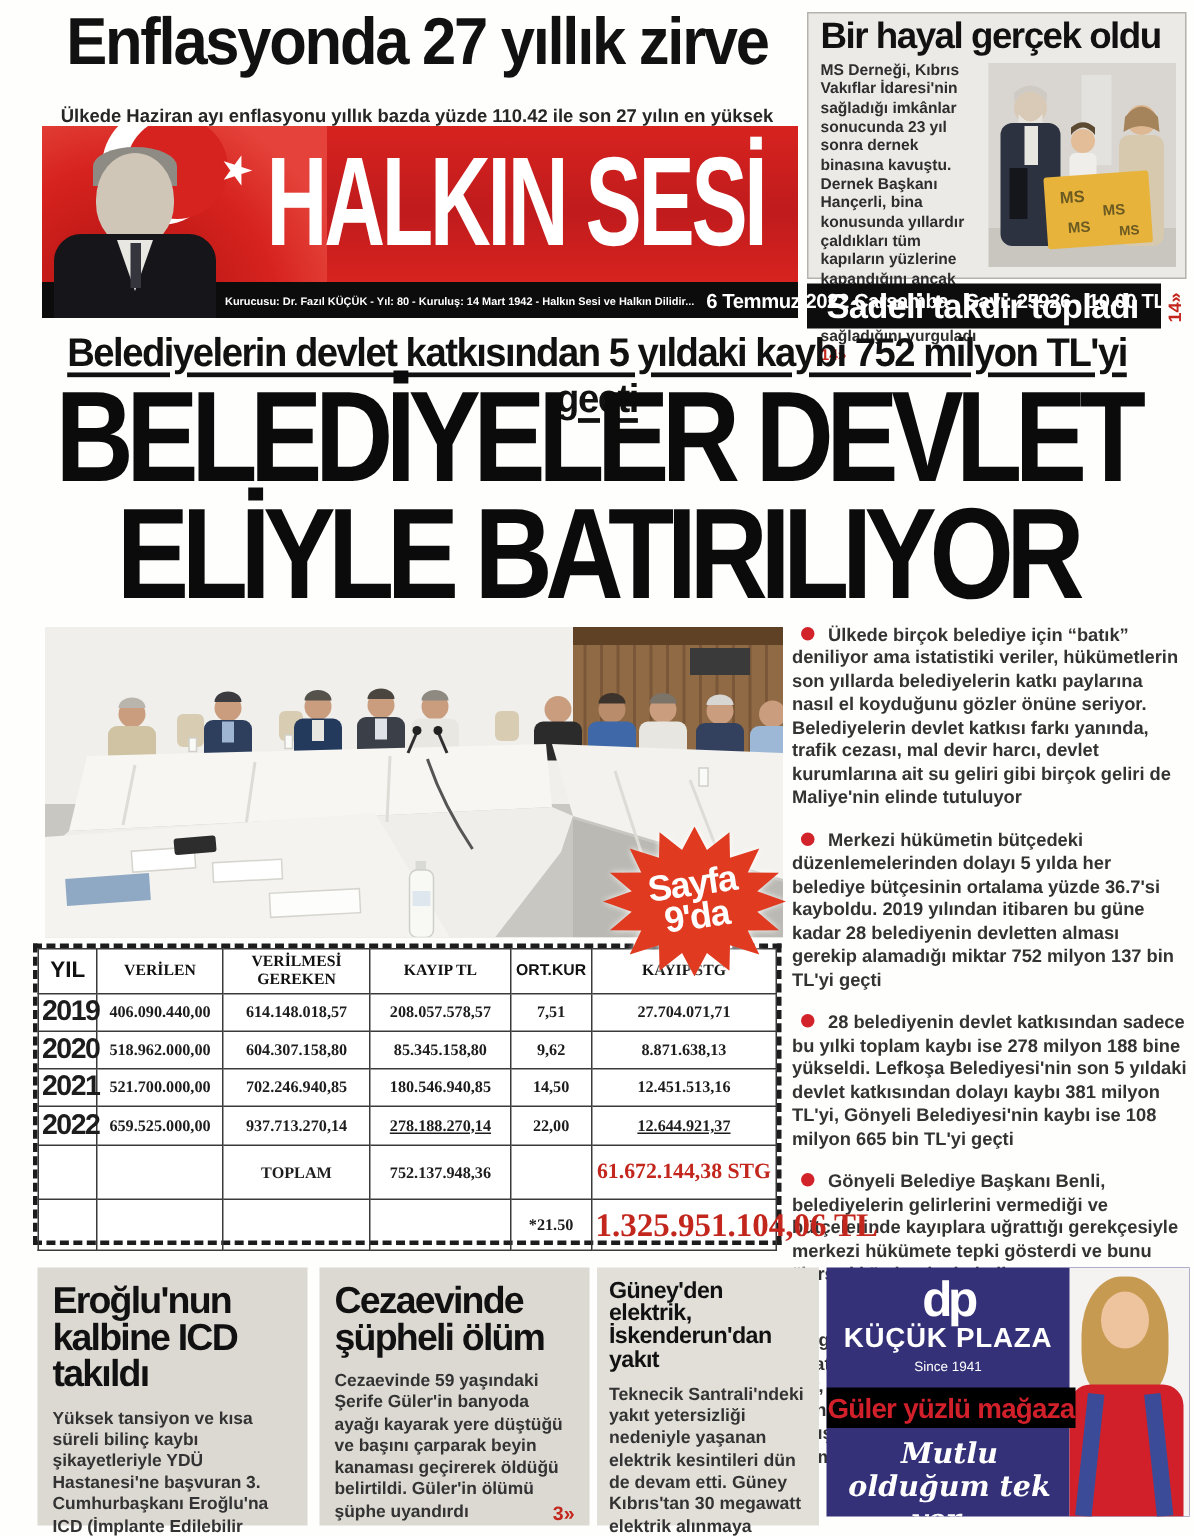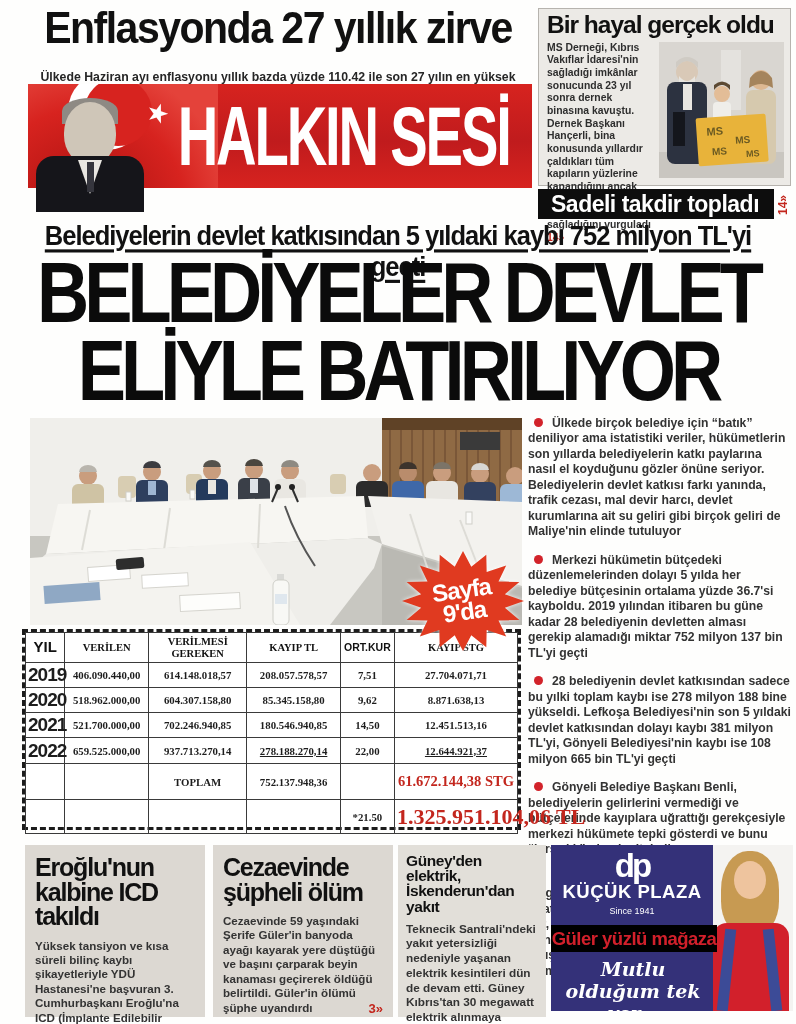--- a/index.html
+++ b/index.html
@@ -178,20 +178,28 @@
       <div class="mast-title">
         <span>HALKIN SESİ</span>
       </div>
     </div>
     <div class="portrait">
       <div class="p-hair"></div>
       <div class="p-head"></div>
       <div class="p-suit"></div>
       <div class="p-shirt"></div>
       <div class="p-tie"></div>
+    </div>
+    <div class="mast-bar">
+      <span class="mast-info">Kurucusu: Dr. Fazıl KÜÇÜK - Yıl: 80 - Kuruluş: 14 Mart 1942 - Halkın Sesi ve Halkın Dilidir...</span>
+      <span class="mast-date">
+        <span>6 Temmuz 2022 Çarşamba</span>
+        <span>Sayı: 25926</span>
+        <span>10.00 TL</span>
+      </span>
     </div>
   </div>
 
   <div class="abs kicker">Belediyelerin devlet katkısından 5 yıldaki kaybı 752 milyon TL'yi geçti</div>
   <div class="abs mainhead">
     <div>BELEDİYELER DEVLET</div>
     <div>ELİYLE BATIRILIYOR</div>
   </div>
 
   <div class="abs bullets">

